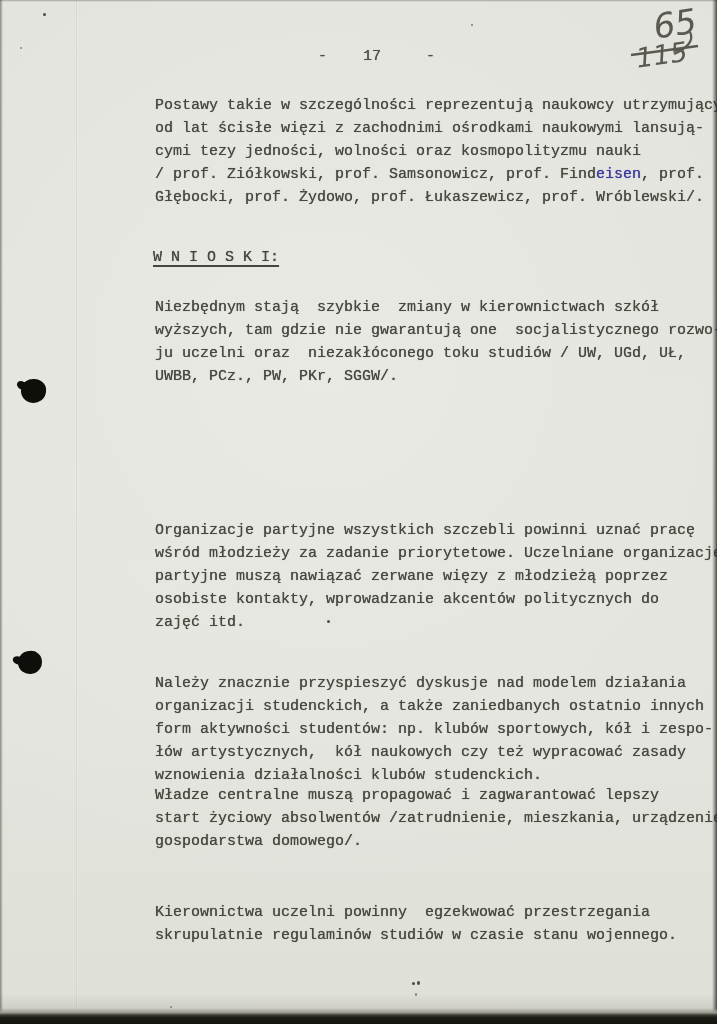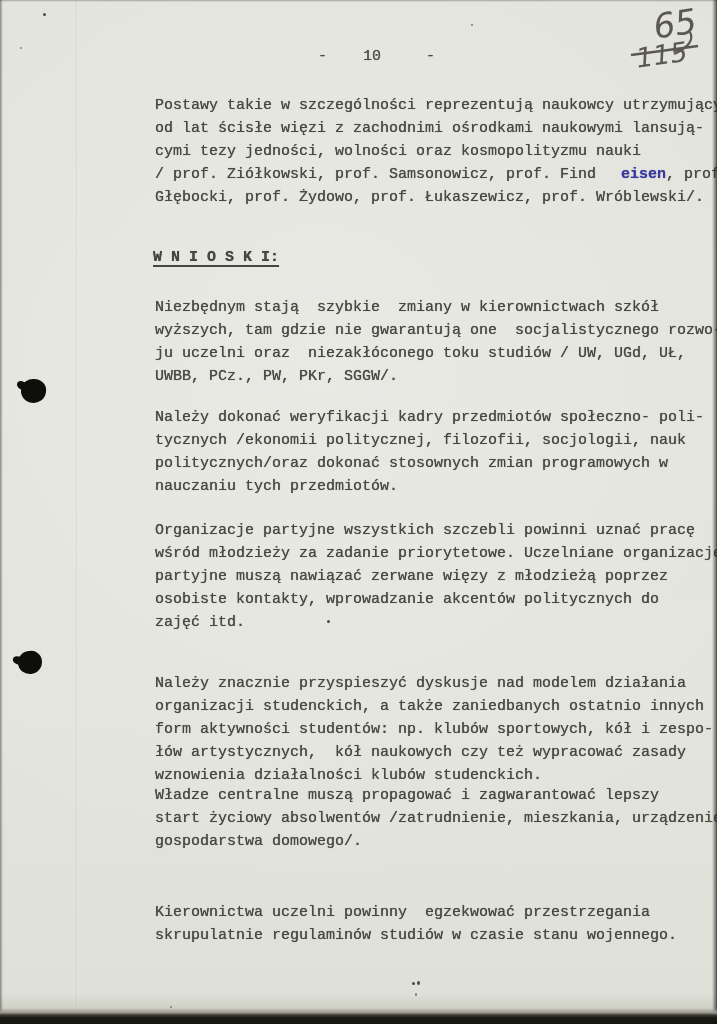--- a/index.html
+++ b/index.html
@@ -31,33 +31,32 @@
     font-size: 15px;
     color: #4c4d45;
     white-space: pre;
     text-shadow: 0 0 0.7px rgba(62,63,54,0.8);
   }
   .heading {
     position: absolute;
     left: 153px;
     top: 249px;
     font-size: 15px;
-    font-weight: bold;
+    font-weight: normal;
     color: #45463e;
     white-space: pre;
     text-decoration: underline;
     text-underline-offset: 4px;
     text-decoration-thickness: 1.5px;
     text-shadow: 0 0 0.7px rgba(62,63,54,0.85);
   }
   .blue-ink {
     color: #3a3a9e;
-    font-weight: bold;
+    font-weight: normal;
     text-shadow: 0 0 0.8px rgba(52,52,150,0.9);
-    margin-left: 25px;
   }
   .p1 { top: 94px; }
   .p2 { top: 296px; }
   .p3 { top: 406px; }
   .p4 { top: 519px; }
   .p5 { top: 652px; margin-top: 20px; }
   .p6 { top: 784px; }
   .p7 { top: 901px; }
 
   .punch-hole {
@@ -121,45 +120,41 @@
   .s7 { left: 415px; top: 993px; width: 2px; height: 3px; opacity: .7; }
   .s8 { left: 170px; top: 1006px; width: 2px; height: 2px; opacity: .6; }
 </style>
 </head>
 <body>
 
 <div class="page">
 
   <div class="crease"></div>
 
-  <div class="page-number">-    10     -</div>
+  <div class="page-number">-    17     -</div>
 
   <svg class="handwriting-svg" width="92" height="74" viewBox="0 0 92 74">
     <text x="26" y="36" font-family="DejaVu Sans, sans-serif" font-style="italic" font-size="34" fill="#5a5851" transform="rotate(-9 45 28)">65</text>
     <path d="M 62 32 q 6 12 -16 22" stroke="#5a5851" stroke-width="2.2" fill="none"></path>
     <text x="8" y="64" font-family="DejaVu Sans, sans-serif" font-style="italic" font-size="27" fill="#5a5851" transform="rotate(-8 35 56)">115</text>
     <line x1="3" y1="55" x2="70" y2="46" stroke="#5a5851" stroke-width="2.6"></line>
   </svg>
 
   <div class="typed p1"><span>Postawy takie w szczególności reprezentują naukowcy utrzymujący
 od lat ścisłe więzi z zachodnimi ośrodkami naukowymi lansują-
 cymi tezy jedności, wolności oraz kosmopolityzmu nauki
 / prof. Ziółkowski, prof. Samsonowicz, prof. Find</span><span class="blue-ink">eisen</span><span>, prof.
 Głębocki, prof. Żydowo, prof. Łukaszewicz, prof. Wróblewski/.</span></div>
 
   <div class="heading">W N I O S K I:</div>
 
   <div class="typed p2">Niezbędnym stają  szybkie  zmiany w kierownictwach szkół
 wyższych, tam gdzie nie gwarantują one  socjalistycznego rozwo-
 ju uczelni oraz  niezakłóconego toku studiów / UW, UGd, UŁ,
 UWBB, PCz., PW, PKr, SGGW/.</div>
-  <div class="typed p3">Należy dokonać weryfikacji kadry przedmiotów społeczno- poli-
-tycznych /ekonomii politycznej, filozofii, socjologii, nauk
-politycznych/oraz dokonać stosownych zmian programowych w
-nauczaniu tych przedmiotów.</div>
   <div class="typed p4">Organizacje partyjne wszystkich szczebli powinni uznać pracę
 wśród młodzieży za zadanie priorytetowe. Uczelniane organizacje
 partyjne muszą nawiązać zerwane więzy z młodzieżą poprzez
 osobiste kontakty, wprowadzanie akcentów politycznych do
 zajęć itd.</div>
   <div class="typed p5">Należy znacznie przyspieszyć dyskusje nad modelem działania
 organizacji studenckich, a także zaniedbanych ostatnio innych
 form aktywności studentów: np. klubów sportowych, kół i zespo-
 łów artystycznych,  kół naukowych czy też wypracować zasady
 wznowienia działalności klubów studenckich.</div>

